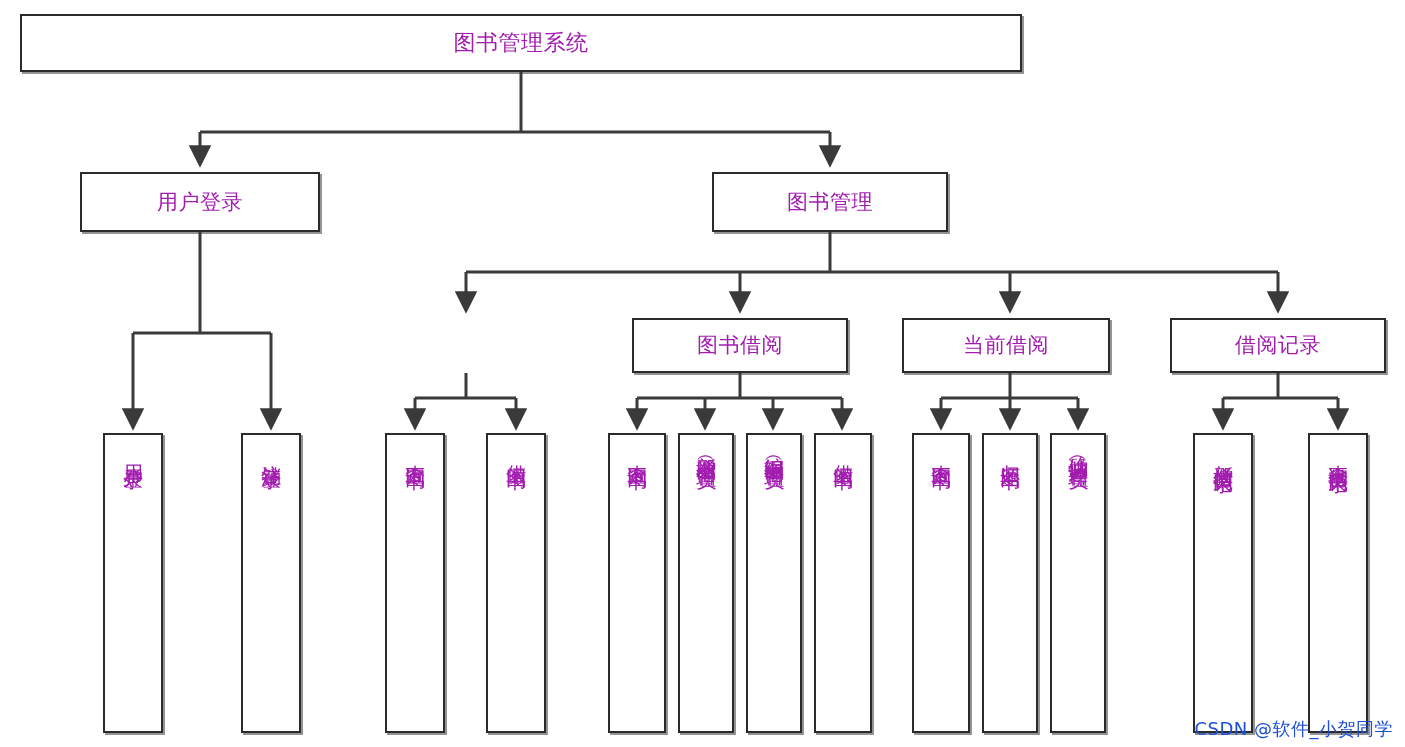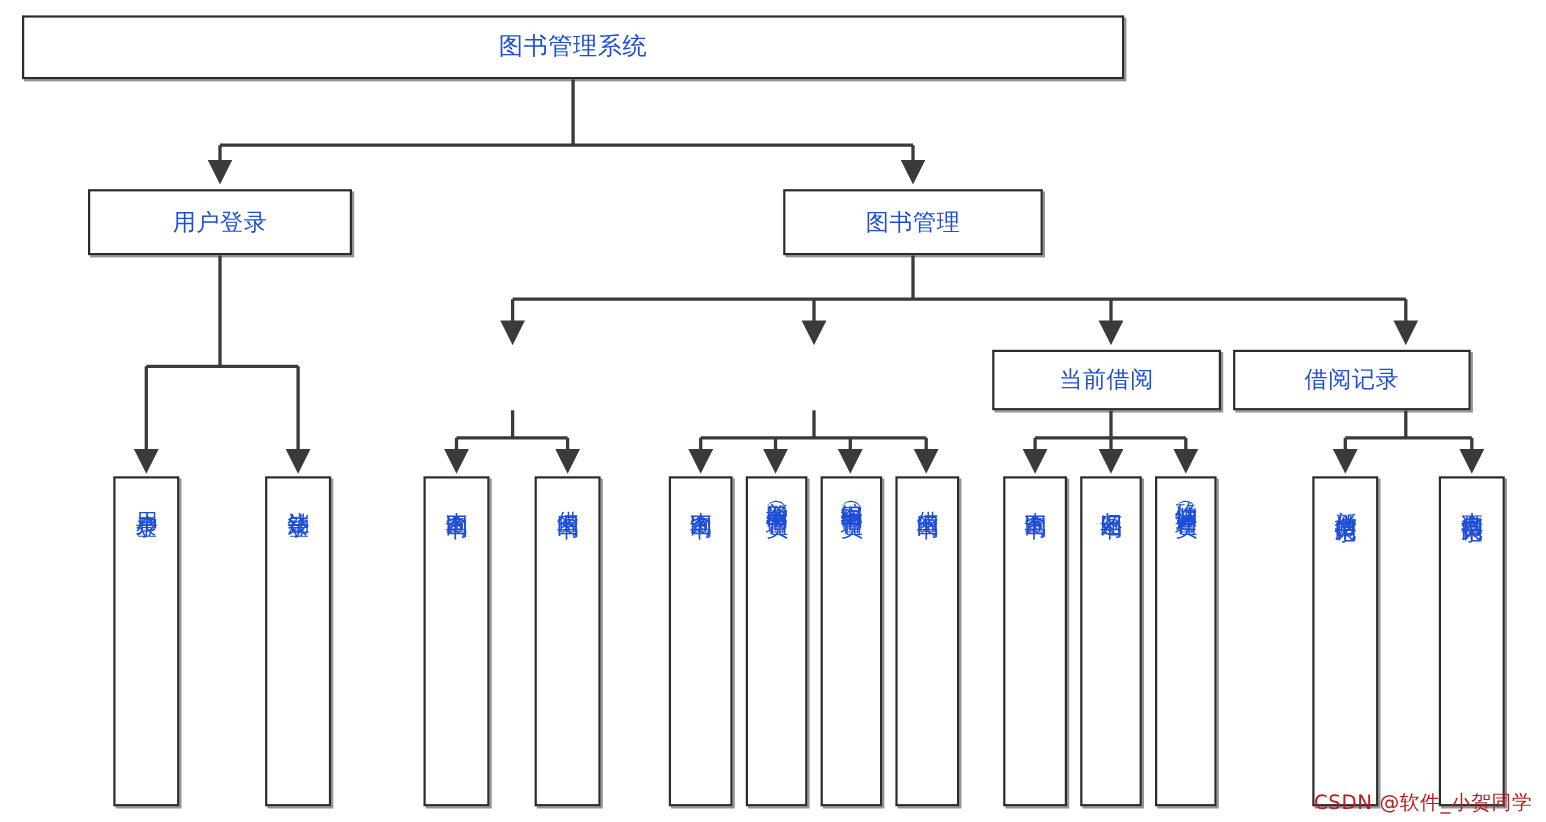--- a/index.html
+++ b/index.html
@@ -29,21 +29,21 @@
     box-sizing: border-box;
     background: #ffffff;
     border: 2px solid #2b2b2b;
     box-shadow: 2px 2px 0 rgba(60,60,60,0.55);
     display: flex;
     align-items: center;
     justify-content: center;
     z-index: 3;
   }
   .node-label {
-    color: #1d4ed8;
+    color: #a21caf;
     font-size: 21px;
     line-height: 1.28;
     letter-spacing: 0.5px;
     text-align: left;
     white-space: nowrap;
   }
   .node.root .node-label { font-size: 22px; }
   .node.level2 .node-label { font-size: 21px; }
   .node.level3 .node-label { font-size: 21px; }
   .node.leaf {
@@ -59,21 +59,21 @@
     white-space: normal;
     max-height: 272px;
   }
   .node.leaf.tall-text .node-label {
     max-height: 288px;
   }
   #watermark {
     position: absolute;
     right: 12px;
     bottom: 6px;
-    color: #b91c1c;
+    color: #1d4ed8;
     font-size: 18px;
     letter-spacing: 0.5px;
     z-index: 5;
     white-space: nowrap;
   }
 </style>
 </head>
 <body>
 
 <div id="diagram-root">
@@ -132,24 +132,27 @@
     <span class="node-label">图书管理系统</span>
   </div>
 
   <div class="node level2" style="left:80px; top:172px; width:240px; height:60px;">
     <span class="node-label">用户登录</span>
   </div>
   <div class="node level2" style="left:712px; top:172px; width:236px; height:60px;">
     <span class="node-label">图书管理</span>
   </div>
 
+  <div class="node level3" style="left:632px; top:318px; width:216px; height:55px;">
+    <span class="node-label">图书借阅</span>
+  </div>
   <div class="node level3" style="left:902px; top:318px; width:208px; height:55px;">
     <span class="node-label">当前借阅</span>
   </div>
-  <div class="node level3" style="left:1121px; top:318px; width:216px; height:55px;">
+  <div class="node level3" style="left:1170px; top:318px; width:216px; height:55px;">
     <span class="node-label">借阅记录</span>
   </div>
 
   <div class="node leaf" style="left:103px; top:433px; width:60px; height:300px;">
     <span class="node-label">用户登录</span>
   </div>
   <div class="node leaf" style="left:241px; top:433px; width:60px; height:300px;">
     <span class="node-label">注销登录</span>
   </div>
 

